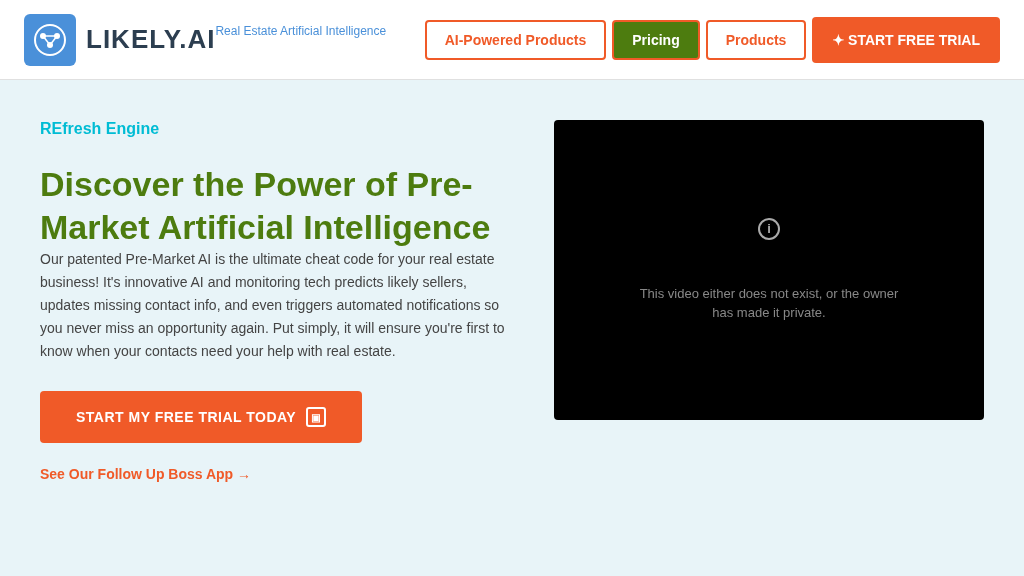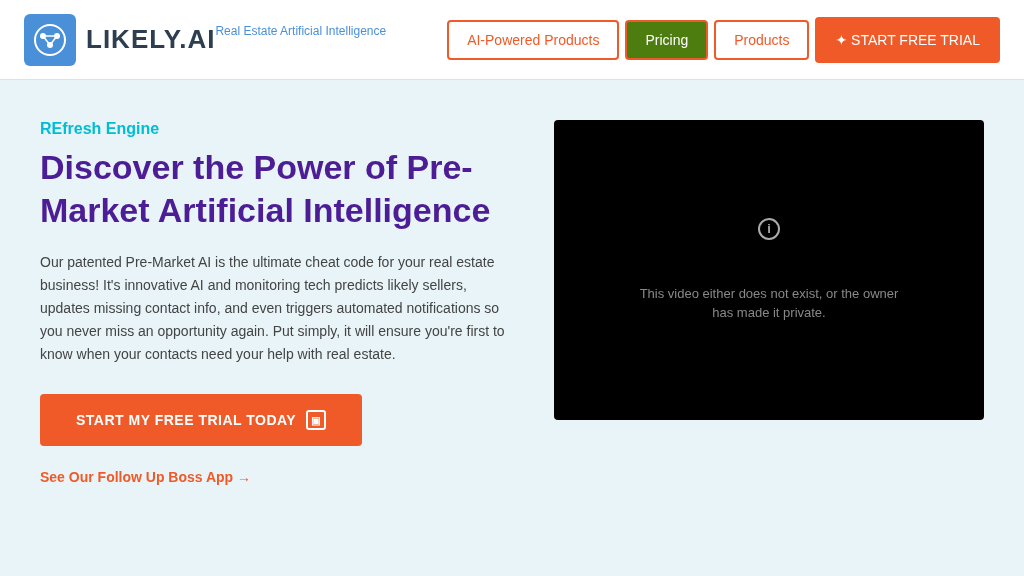--- a/index.html
+++ b/index.html
@@ -62,21 +62,21 @@
       display: flex;
       align-items: center;
       gap: 6px;
     }
     .nav-btn {
       padding: 10px 18px;
       border-radius: 4px;
       border: none;
       cursor: pointer;
       font-size: 14px;
-      font-weight: 400;
+      font-weight: 700;
     }
     .nav-btn-outline {
       background-color: transparent;
       border: 2px solid #f05a28;
       color: #f05a28;
     }
     .nav-btn-orange {
       background-color: #4d7c0f;
       color: #ffffff;
       border: 2px solid #f05a28;
@@ -95,28 +95,27 @@
       align-items: flex-start;
     }
     .left-col {
       flex: 1;
       max-width: 480px;
     }
     .refresh-label {
       color: #00bcd4;
       font-size: 16px;
       font-weight: 600;
-      margin-bottom: 8px;
+      margin-bottom: 25px;
     }
     .hero-title {
       font-size: 34px;
       font-weight: 800;
-      color: #4c1d95;
+      color: #4d7c0f;
       line-height: 1.25;
-      margin-bottom: 20px;
     }
     .hero-desc {
       font-size: 14px;
       color: #444;
       line-height: 1.65;
       margin-bottom: 28px;
     }
     .cta-btn {
       display: inline-flex;
       align-items: center;

